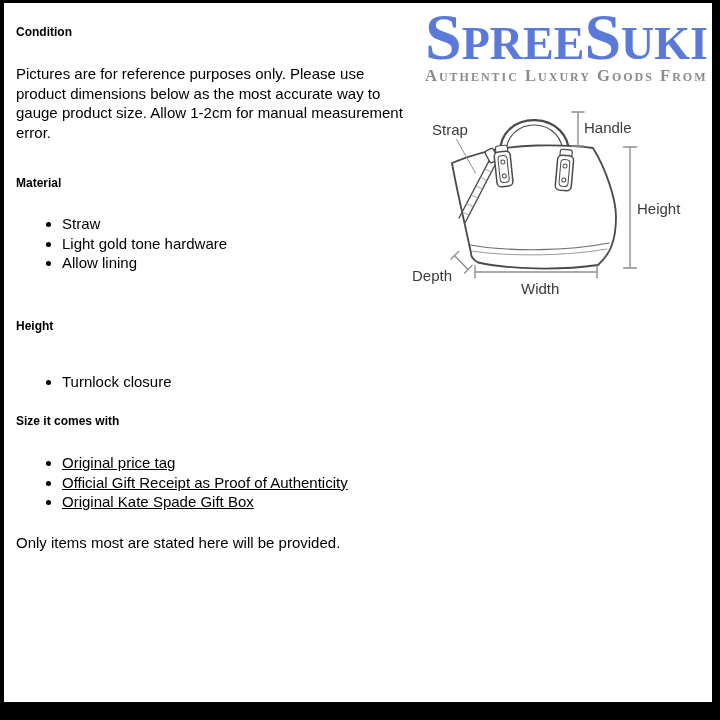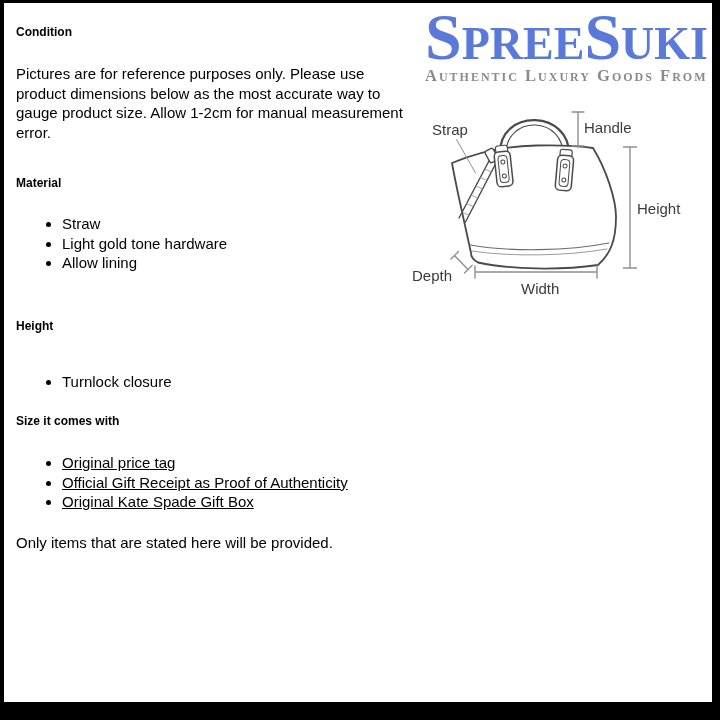--- a/index.html
+++ b/index.html
@@ -141,16 +141,16 @@
 
     <div class="section sec-what">
       <div class="heading">Size it comes with</div>
       <ul>
         <li>Original price tag</li>
         <li>Official Gift Receipt as Proof of Authenticity</li>
         <li>Original Kate Spade Gift Box</li>
       </ul>
     </div>
 
-    <p class="note">Only items that are stated here will be provided.</p>
+    <p class="note">Only items most are stated here will be provided.</p>
   </div>
 
 </div>
 
 </body></html>

